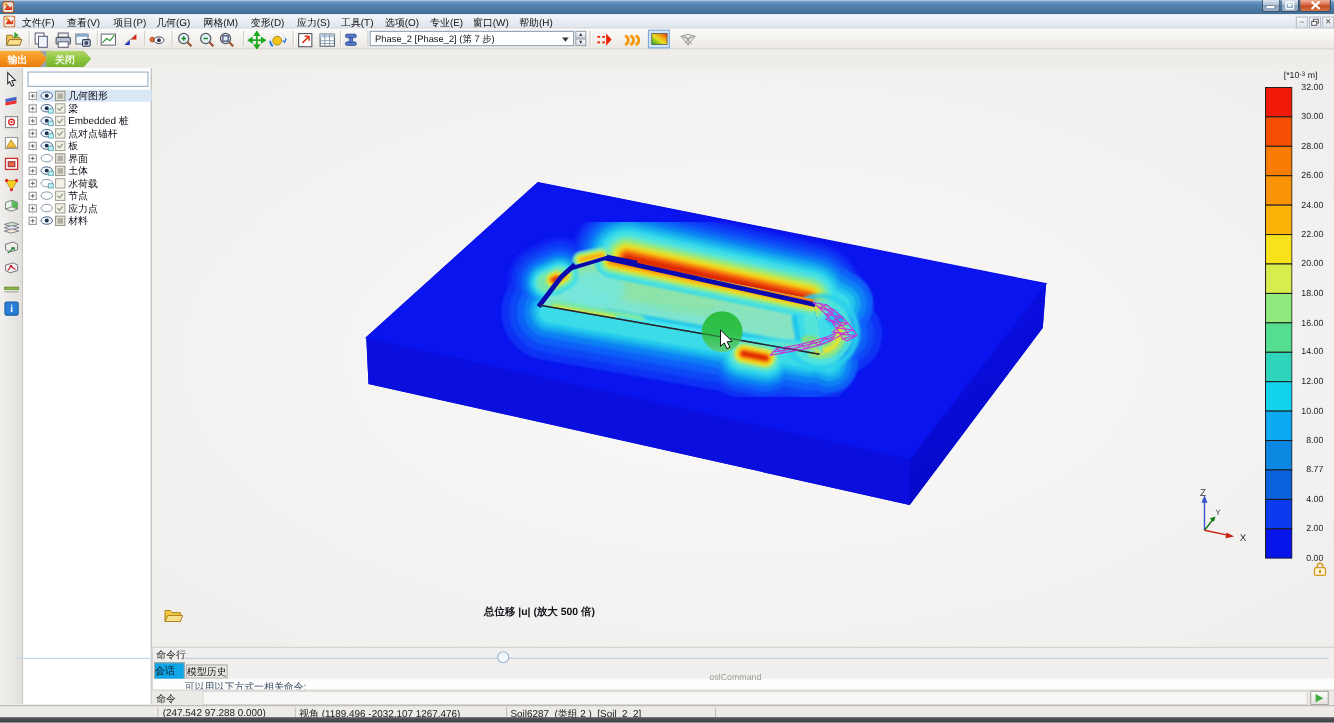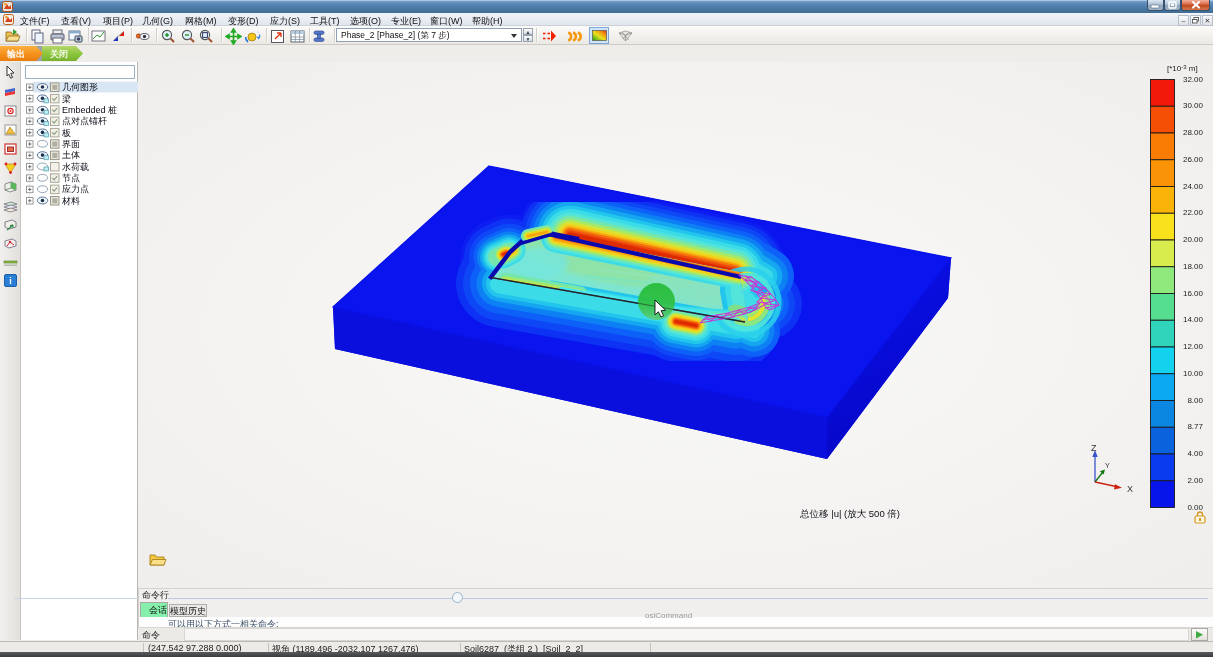--- a/index.html
+++ b/index.html
@@ -13,21 +13,21 @@
 #tabrow{left:0;top:45px;width:1213px;height:17px;background:#eeedea}
 #combo{left:336px;top:28px;width:186px;height:14px;background:#fff;border:1px solid #8da0b5;font-size:8.5px;line-height:12px;padding-left:4px;white-space:nowrap}
 #combo:after{content:"";position:absolute;right:4px;top:5px;border:3px solid transparent;border-top:4px solid #333}
 .win7btn{position:absolute;top:0;height:11px;border:1px solid #37506d;border-top:none;background:linear-gradient(180deg,#dce7f2 0%,#aebfd2 45%,#8da4bb 50%,#9fb3c6 100%)}
 #wbclose{background:linear-gradient(180deg,#f0b09a 0%,#dd7050 40%,#c14a20 55%,#d4764c 100%)}
 .mdibtn{position:absolute;top:14.5px;width:11px;height:11px;background:linear-gradient(180deg,#fafbfc,#dde2e8);border:1px solid #b8bfc8;color:#444;font-size:7px;text-align:center;line-height:9px}
 #lefticons{left:0;top:62px;width:21px;height:578px;background:linear-gradient(90deg,#f1f0ee,#e2e0dc);border-right:1px solid #c8c5c0}
 #treepanel{left:21px;top:62px;width:117px;height:578px;background:#fff;border-right:1px solid #b9b6b1}
 #searchbox{left:25px;top:65px;width:110px;height:14px;background:#fff;border:1px solid #9ab0c4}
 #viewport{left:139px;top:62px;width:1074px;height:527px;background:radial-gradient(ellipse at 50% 50%,#f9f9f8 0%,#f4f3f1 55%,#efeeec 100%)}
-#cap1{left:440px;top:508px;width:460px;text-align:right;font-weight:normal;font-size:9.5px;color:#101018}
+#cap1{left:440px;top:550px;width:460px;text-align:left;font-weight:bold;font-size:9.5px;color:#101018}
 #cap2{left:390px;top:554px;width:560px;text-align:center;font-size:9px;color:#15151c}
 .leglab{position:absolute;font-size:8px;color:#222;width:30px;text-align:right}
 #cmdpanel{left:138px;top:588px;width:1075px;height:53px;background:#f0efed;border-top:1px solid #d4d2ce;border-left:1px solid #d4d2ce}
 #cmdrow{left:138px;top:627px;width:1075px;height:14px;background:#eceae7;border-top:1px solid #d8d6d2}
 #statusbar{left:0;top:641px;width:1213px;height:11px;background:#edebe8;border-top:1px solid #bcb9b4;font-size:8.5px}
 .scell{position:absolute;top:643px;white-space:nowrap;color:#1c1c1c}
 .svline{position:absolute;top:642.5px;width:1px;height:9px;background:#c5c2bd}
 #darkstrip{left:0;top:652px;width:1213px;height:5px;background:linear-gradient(180deg,#5a5b5e,#3a3b3e)}
 </style></head><body>
 <div id="app">
@@ -634,21 +634,21 @@
 <svg class="abs" style="left:1193px;top:510px" width="14" height="14" viewBox="0 0 14 14">
       <rect x="2" y="6" width="10" height="7" rx="1.5" fill="#fdf6e0" stroke="#d49a20" stroke-width="1.2"></rect>
       <path d="M4.5 6 V4.5 a2.5 2.5 0 0 1 5 0 V6" fill="none" stroke="#d49a20" stroke-width="1.4"></path>
       <rect x="6" y="8" width="2" height="3" fill="#d49a20"></rect>
     </svg>
 <div class="abs" id="cmdpanel"></div>
 <div class="abs" style="left:142px;top:589px;font-size:9px;color:#222">命令行</div>
 <div class="abs" style="left:14px;top:598px;width:124px;height:1px;background:#c3d5e6"></div>
 <div class="abs" style="left:168px;top:598px;width:1040px;height:1px;background:#b9cddf"></div>
 <div class="abs" style="left:452px;top:592px;width:11px;height:11px;border:1px solid #9ab4cc;border-radius:50%;background:#f2f7fb"></div>
-<div class="abs" style="left:140px;top:602px;width:28px;height:15px;background:#86efac;border:1px solid #a8a8a4;border-bottom:none;z-index:3;font-size:9px;text-align:right;line-height:14px">会话</div>
+<div class="abs" style="left:140px;top:602px;width:28px;height:15px;background:#0ea5e9;border:1px solid #a8a8a4;border-bottom:none;z-index:3;font-size:9px;text-align:left;line-height:14px">会话</div>
 <div class="abs" style="left:169px;top:603.5px;width:38px;height:13.5px;background:#e9e8e5;border:1px solid #b0aeaa;font-size:9px;text-align:center;line-height:12px">模型历史</div>
 <div class="abs" style="left:139px;top:617px;width:1074px;height:10px;background:#fdfdfd"></div>
 <div class="abs" style="left:168px;top:618px;font-size:9px;color:#3a4e66;height:9px;overflow:hidden">可以用以下方式一相关命令:</div>
 <div class="abs" style="left:645px;top:611px;font-size:8px;color:#9a9a96">oslCommand</div>
 <div class="abs" id="cmdrow"></div>
 <div class="abs" style="left:142px;top:629px;font-size:9px;color:#222">命令</div>
 <div class="abs" style="left:184px;top:628px;width:1005px;height:12.5px;background:#f7f6f4;border:1px solid #d8d6d2"></div>
 <div class="abs" style="left:1191px;top:627.5px;width:17px;height:13.5px;background:linear-gradient(#fcfcfb,#e4e2de);border:1px solid #aaa8a2"></div>
 <svg class="abs" style="left:1194px;top:629.5px" width="11" height="10">
       <path d="M2 1 L9 4.7 L2 8.4 Z" fill="#3faa3f"></path>

